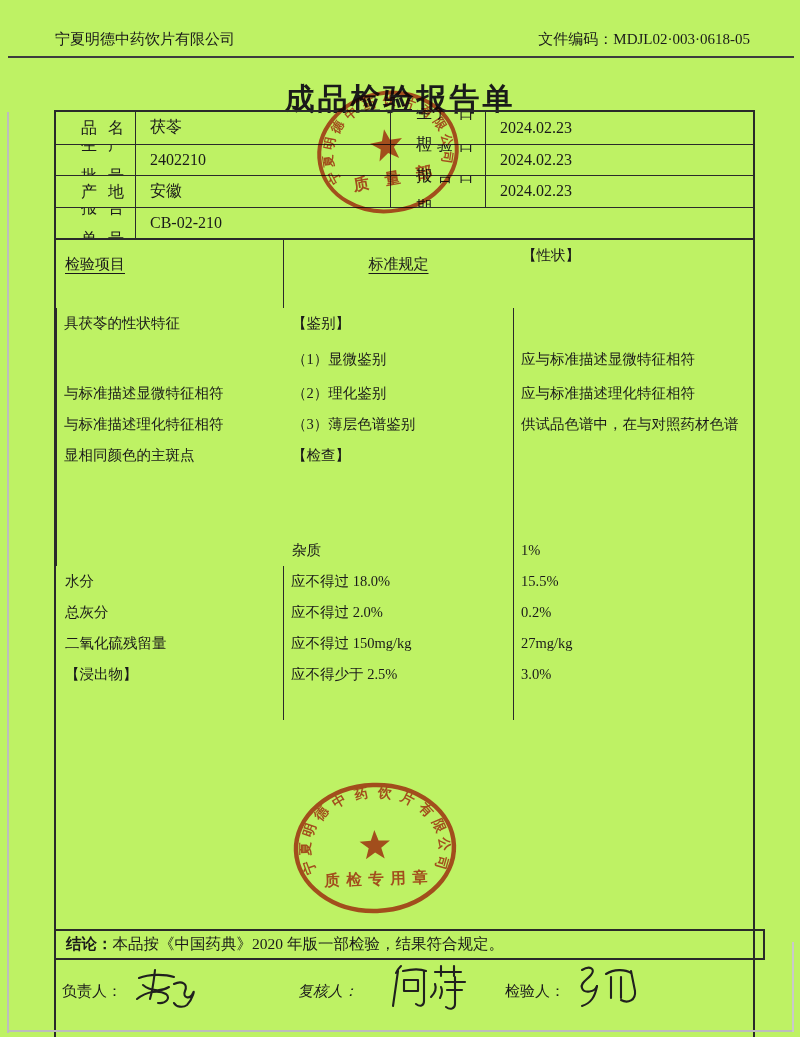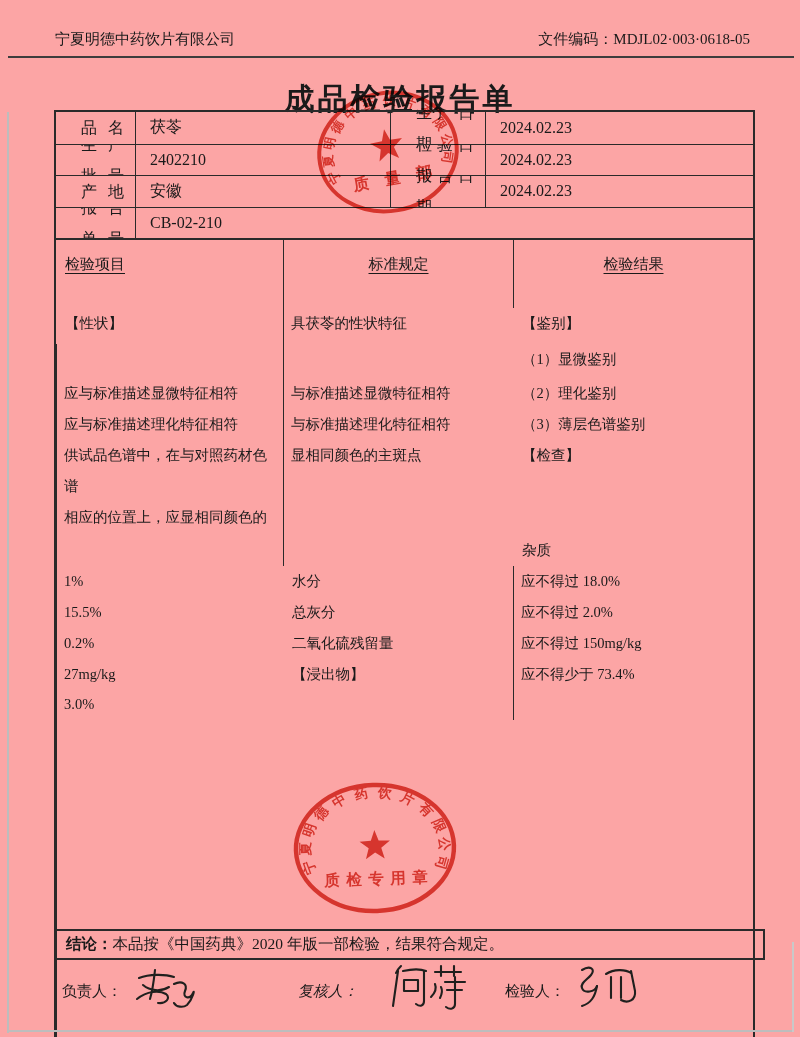--- a/index.html
+++ b/index.html
@@ -1,17 +1,17 @@
 <!DOCTYPE html>
 <html><head>
 <meta charset="utf-8">
 <style>
   html,body{margin:0;padding:0;background:#ffffff;}
   .page{
-    position:relative;width:800px;height:1037px;background:#fca5a5;overflow:hidden;
+    position:relative;width:800px;height:1037px;background:#bef264;overflow:hidden;
     font-family:"Liberation Serif","DejaVu Serif",serif;color:#1a1a1a;
   }
   .page *{box-sizing:border-box;}
   
   .letterhead{position:absolute;top:30px;left:55px;right:50px;display:flex;justify-content:space-between;font-size:15px;}
   .divider{position:absolute;top:56px;left:8px;width:786px;height:2px;background:#3d3d3d;}
   .report-title{position:absolute;top:79px;left:0;width:100%;text-align:center;font-size:30px;font-weight:bold;letter-spacing:3px;}
   
   .info{
     position:absolute;top:110px;left:54px;width:701px;height:128px;
@@ -105,21 +105,20 @@
 
     <div class="cell bt">
         <span class="lab" style="width:100%">报告单号</span>
       </div>
     <div class="cell bl bt span3">CB-02-210</div>
   </div>
 
   <div class="inspect">
     <div class="cell c1 head"><span>检验项目</span></div>
     <div class="cell c2 head ctr"><span>标准规定</span></div>
-    <div class="cell c3 head ctr"><span>检验结果</span></div>
 
     <div class="cell c1">【性状】</div>
     <div class="cell c3">具茯苓的性状特征</div>
 
     <div class="cell c1">【鉴别】</div>
     <div class="cell c2"></div>
     <div class="cell c3"></div>
 
     <div class="cell c1">（1）显微鉴别</div>
     <div class="cell c2">应与标准描述显微特征相符</div>
@@ -148,21 +147,21 @@
 
     <div class="cell c1">总灰分</div>
     <div class="cell c2">应不得过 2.0%</div>
     <div class="cell c3">0.2%</div>
 
     <div class="cell c1">二氧化硫残留量</div>
     <div class="cell c2">应不得过 150mg/kg</div>
     <div class="cell c3">27mg/kg</div>
 
     <div class="cell c1">【浸出物】</div>
-    <div class="cell c2">应不得少于 73.4%</div>
+    <div class="cell c2">应不得少于 2.5%</div>
     <div class="cell c3">3.0%</div>
 
     <div class="cell c1"></div>
     <div class="cell c2"></div>
     <div class="cell c3"></div>
   </div>
 
   <div class="conclusion">
     <b>结论：</b>
     <span>本品按《中国药典》2020 年版一部检验，结果符合规定。</span>

